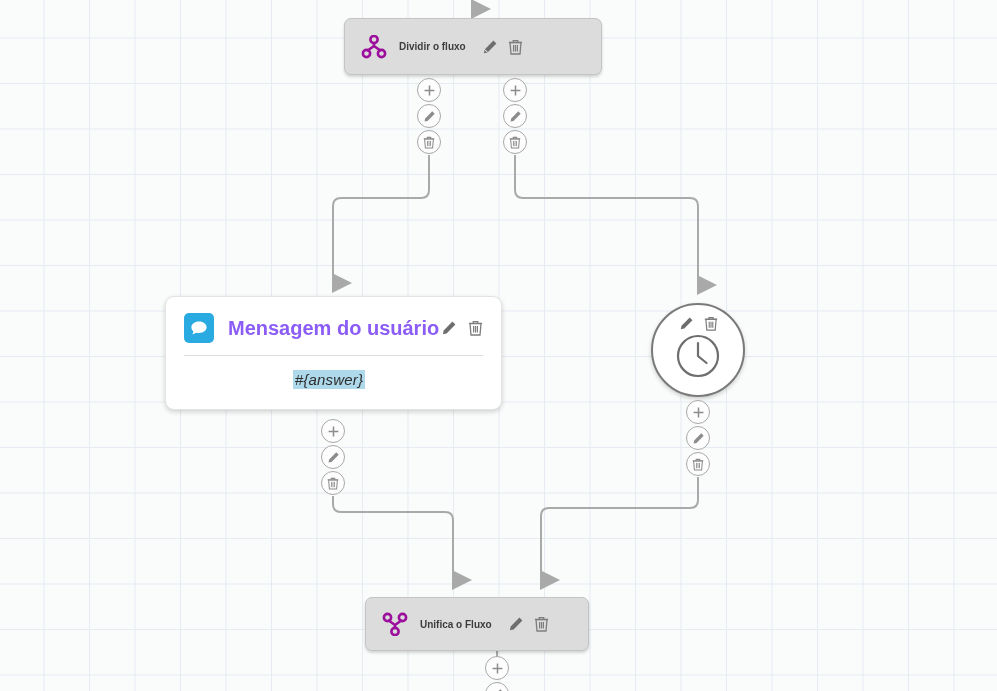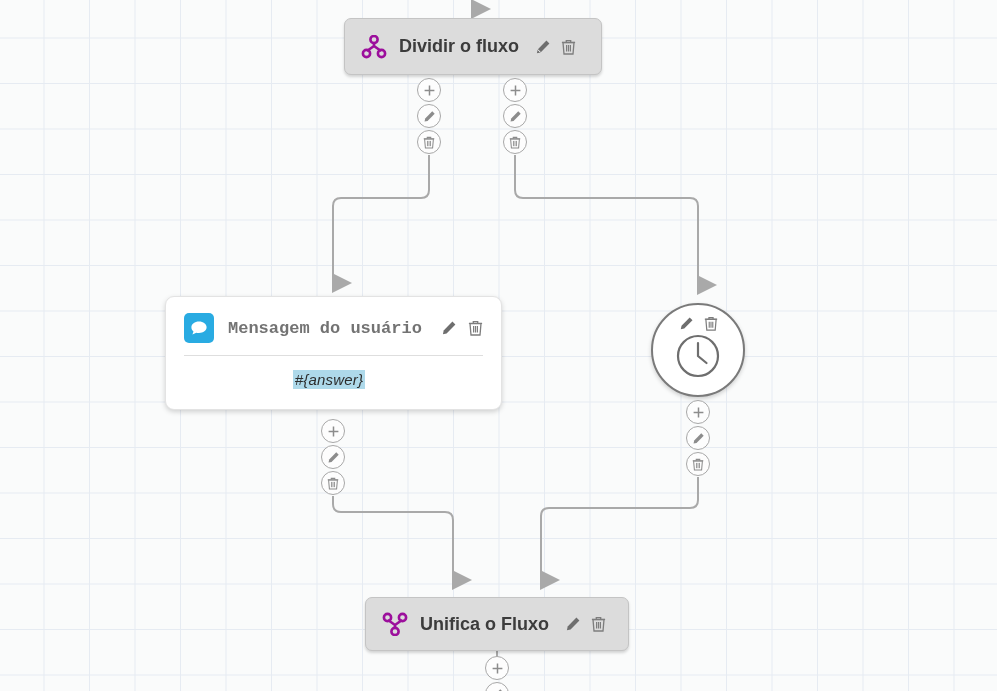--- a/index.html
+++ b/index.html
@@ -26,42 +26,42 @@
   .node-flow {
     background: #dcdcdc;
     border: 1px solid #c4c4c4;
     border-radius: 7px;
     box-shadow: 0 2px 3px rgba(0,0,0,0.16);
     display: flex;
     align-items: center;
     padding: 0 16px;
   }
   .node-flow .title {
-    font-size: 18px;
+    font-size: 10px;
     font-weight: bold;
     color: #3c3c3c;
     white-space: nowrap;
     margin-left: 12px;
   }
   .node-flow .hdr-actions { margin-left: 16px; display: flex; gap: 10px; align-items: center; }
 
   .node-card {
     background: #ffffff;
     border: 1px solid #e3e3e3;
     border-radius: 9px;
     box-shadow: 0 2px 5px rgba(0,0,0,0.17);
     overflow: hidden;
   }
   .card-head {
     display: flex; align-items: center;
     padding: 16px 18px 12px 18px;
   }
   .card-head .title {
-    font-size: 17px; font-weight: bold; color: #737373;
-    margin-left: 14px; white-space: nowrap; font-family: Liberation Mono, monospace;
+    font-size: 20px; font-weight: bold; color: #8b5cf6;
+    margin-left: 14px; white-space: nowrap;
   }
   .card-head .hdr-actions { margin-left: auto; display: flex; gap: 11px; align-items: center; }
   .card-divider { height: 1px; background: #dedede; margin: 0 18px; }
   .card-body {
     padding: 14px 27px 20px 18px;
     text-align: center;
   }
   .tag-answer {
     display: inline-block;
     font-size: 15px;
@@ -299,21 +299,21 @@
     <div class="abtn">
       <svg width="12" height="13" viewBox="0 0 15 16">
         <path d="M2 3.6 H13 L12 15 H3 Z" fill="none" stroke="#8c8c8c" stroke-width="1.3"></path>
         <path d="M0.9 3.4 H14.1" stroke="#8c8c8c" stroke-width="1.4"></path>
         <path d="M5.3 3.2 V1.6 H9.7 V3.2" fill="none" stroke="#8c8c8c" stroke-width="1.3"></path>
         <path d="M5.6 6 V12.6 M7.5 6 V12.6 M9.4 6 V12.6" stroke="#8c8c8c" stroke-width="1.1"></path>
       </svg>
     </div>
   </div>
 
-  <div class="node node-flow" style="left:365px; top:597px; width:264px; height:54px;text-align:center;">
+  <div class="node node-flow" style="left:365px; top:597px; width:224px; height:54px;text-align:center;">
     <span class="ico">
       <svg width="26" height="24" viewBox="0 0 26 24">
         <g stroke="#9c0f9c" stroke-width="2.6" fill="none">
           <path d="M6 8 L13 13 M20 8 L13 13 M13 13 L13 16"></path>
         </g>
         <circle cx="5.5" cy="5.5" r="3.6" fill="none" stroke="#9c0f9c" stroke-width="2.6"></circle>
         <circle cx="20.5" cy="5.5" r="3.6" fill="none" stroke="#9c0f9c" stroke-width="2.6"></circle>
         <circle cx="13" cy="19.5" r="3.6" fill="none" stroke="#9c0f9c" stroke-width="2.6"></circle>
       </svg>
     </span>

